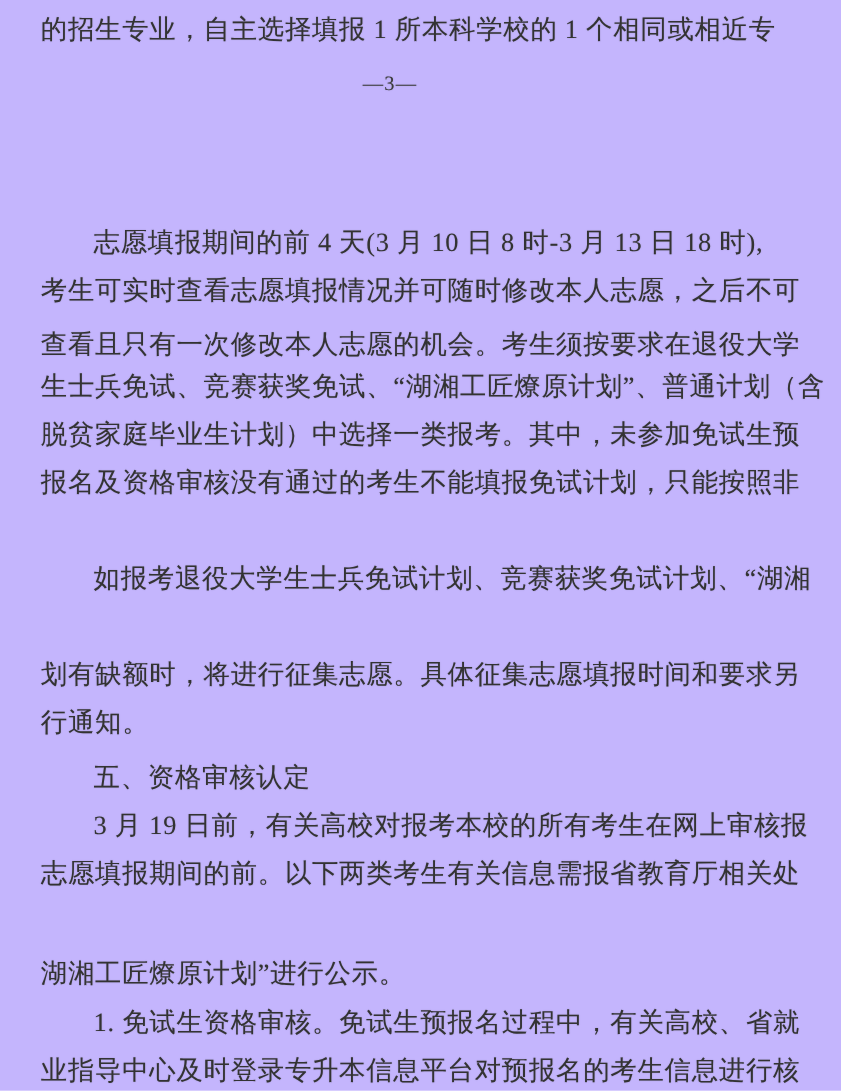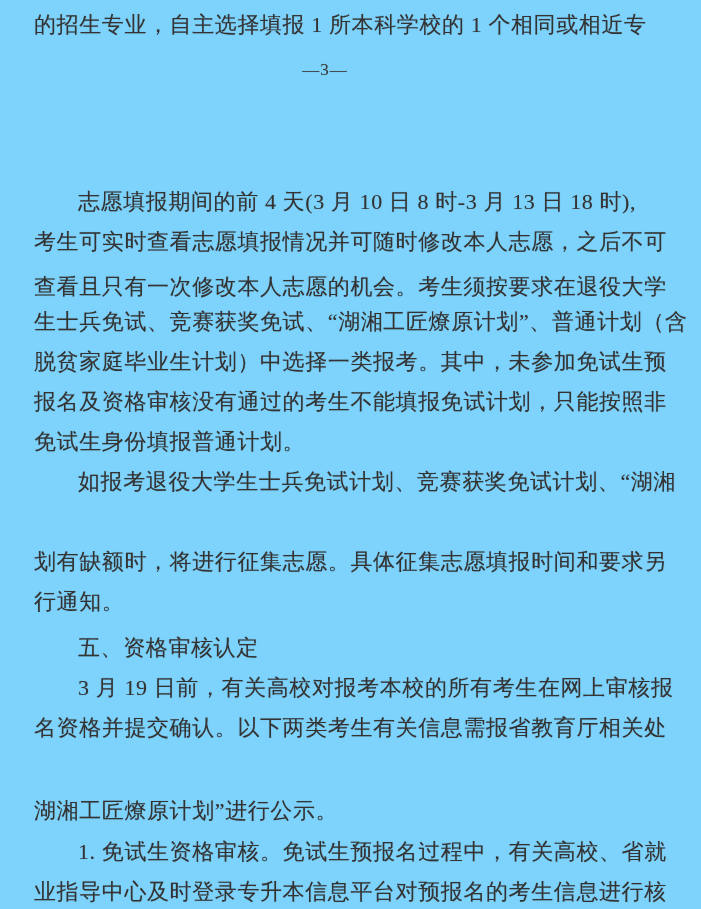--- a/index.html
+++ b/index.html
@@ -10,21 +10,21 @@
     width: 701px;
     height: 909px;
     background: #ffffff;
     overflow: hidden;
     position: relative;
     font-family: "Liberation Serif", "DejaVu Serif", serif;
   }
   .page {
     position: absolute;
     inset: 0;
-    background: #7dd3fc;
+    background: #c4b5fd;
   }
   .line {
     position: absolute;
     left: 34px;
     width: 650px;
     font-size: 22px;
     letter-spacing: 0.6px;
     color: #333333;
     white-space: nowrap;
     text-shadow: 0 0 1px rgba(70,70,70,0.40);
@@ -53,24 +53,23 @@
   <div class="line" style="top:10px">的招生专业，自主选择填报 1 所本科学校的 1 个相同或相近专</div>
 
   <div class="page-number">—3—</div>
 
   <div class="line indent" style="top:187px">志愿填报期间的前 4 天(3 月 10 日 8 时-3 月 13 日 18 时),</div>
   <div class="line" style="top:227px">考生可实时查看志愿填报情况并可随时修改本人志愿，之后不可</div>
   <div class="line" style="top:272px">查看且只有一次修改本人志愿的机会。考生须按要求在退役大学</div>
   <div class="line" style="top:307px">生士兵免试、竞赛获奖免试、“湖湘工匠燎原计划”、普通计划（含</div>
   <div class="line" style="top:387px">报名及资格审核没有通过的考生不能填报免试计划，只能按照非</div>
   <div class="line" style="top:347px">脱贫家庭毕业生计划）中选择一类报考。其中，未参加免试生预</div>
-  <div class="line" style="top:427px">免试生身份填报普通计划。</div>
   <div class="line indent" style="top:467px">如报考退役大学生士兵免试计划、竞赛获奖免试计划、“湖湘</div>
   <div class="line" style="top:547px">划有缺额时，将进行征集志愿。具体征集志愿填报时间和要求另</div>
   <div class="line" style="top:587px">行通知。</div>
   <div class="line indent" style="top:633px">五、资格审核认定</div>
   <div class="line indent" style="top:673px">3 月 19 日前，有关高校对报考本校的所有考生在网上审核报</div>
-  <div class="line" style="top:713px">名资格并提交确认。以下两类考生有关信息需报省教育厅相关处</div>
+  <div class="line" style="top:713px">志愿填报期间的前。以下两类考生有关信息需报省教育厅相关处</div>
   <div class="line" style="top:796px">湖湘工匠燎原计划”进行公示。</div>
   <div class="line indent" style="top:837px">1. 免试生资格审核。免试生预报名过程中，有关高校、省就</div>
   <div class="line" style="top:877px">业指导中心及时登录专升本信息平台对预报名的考生信息进行核</div>
 
 </div>
 
 </body></html>

